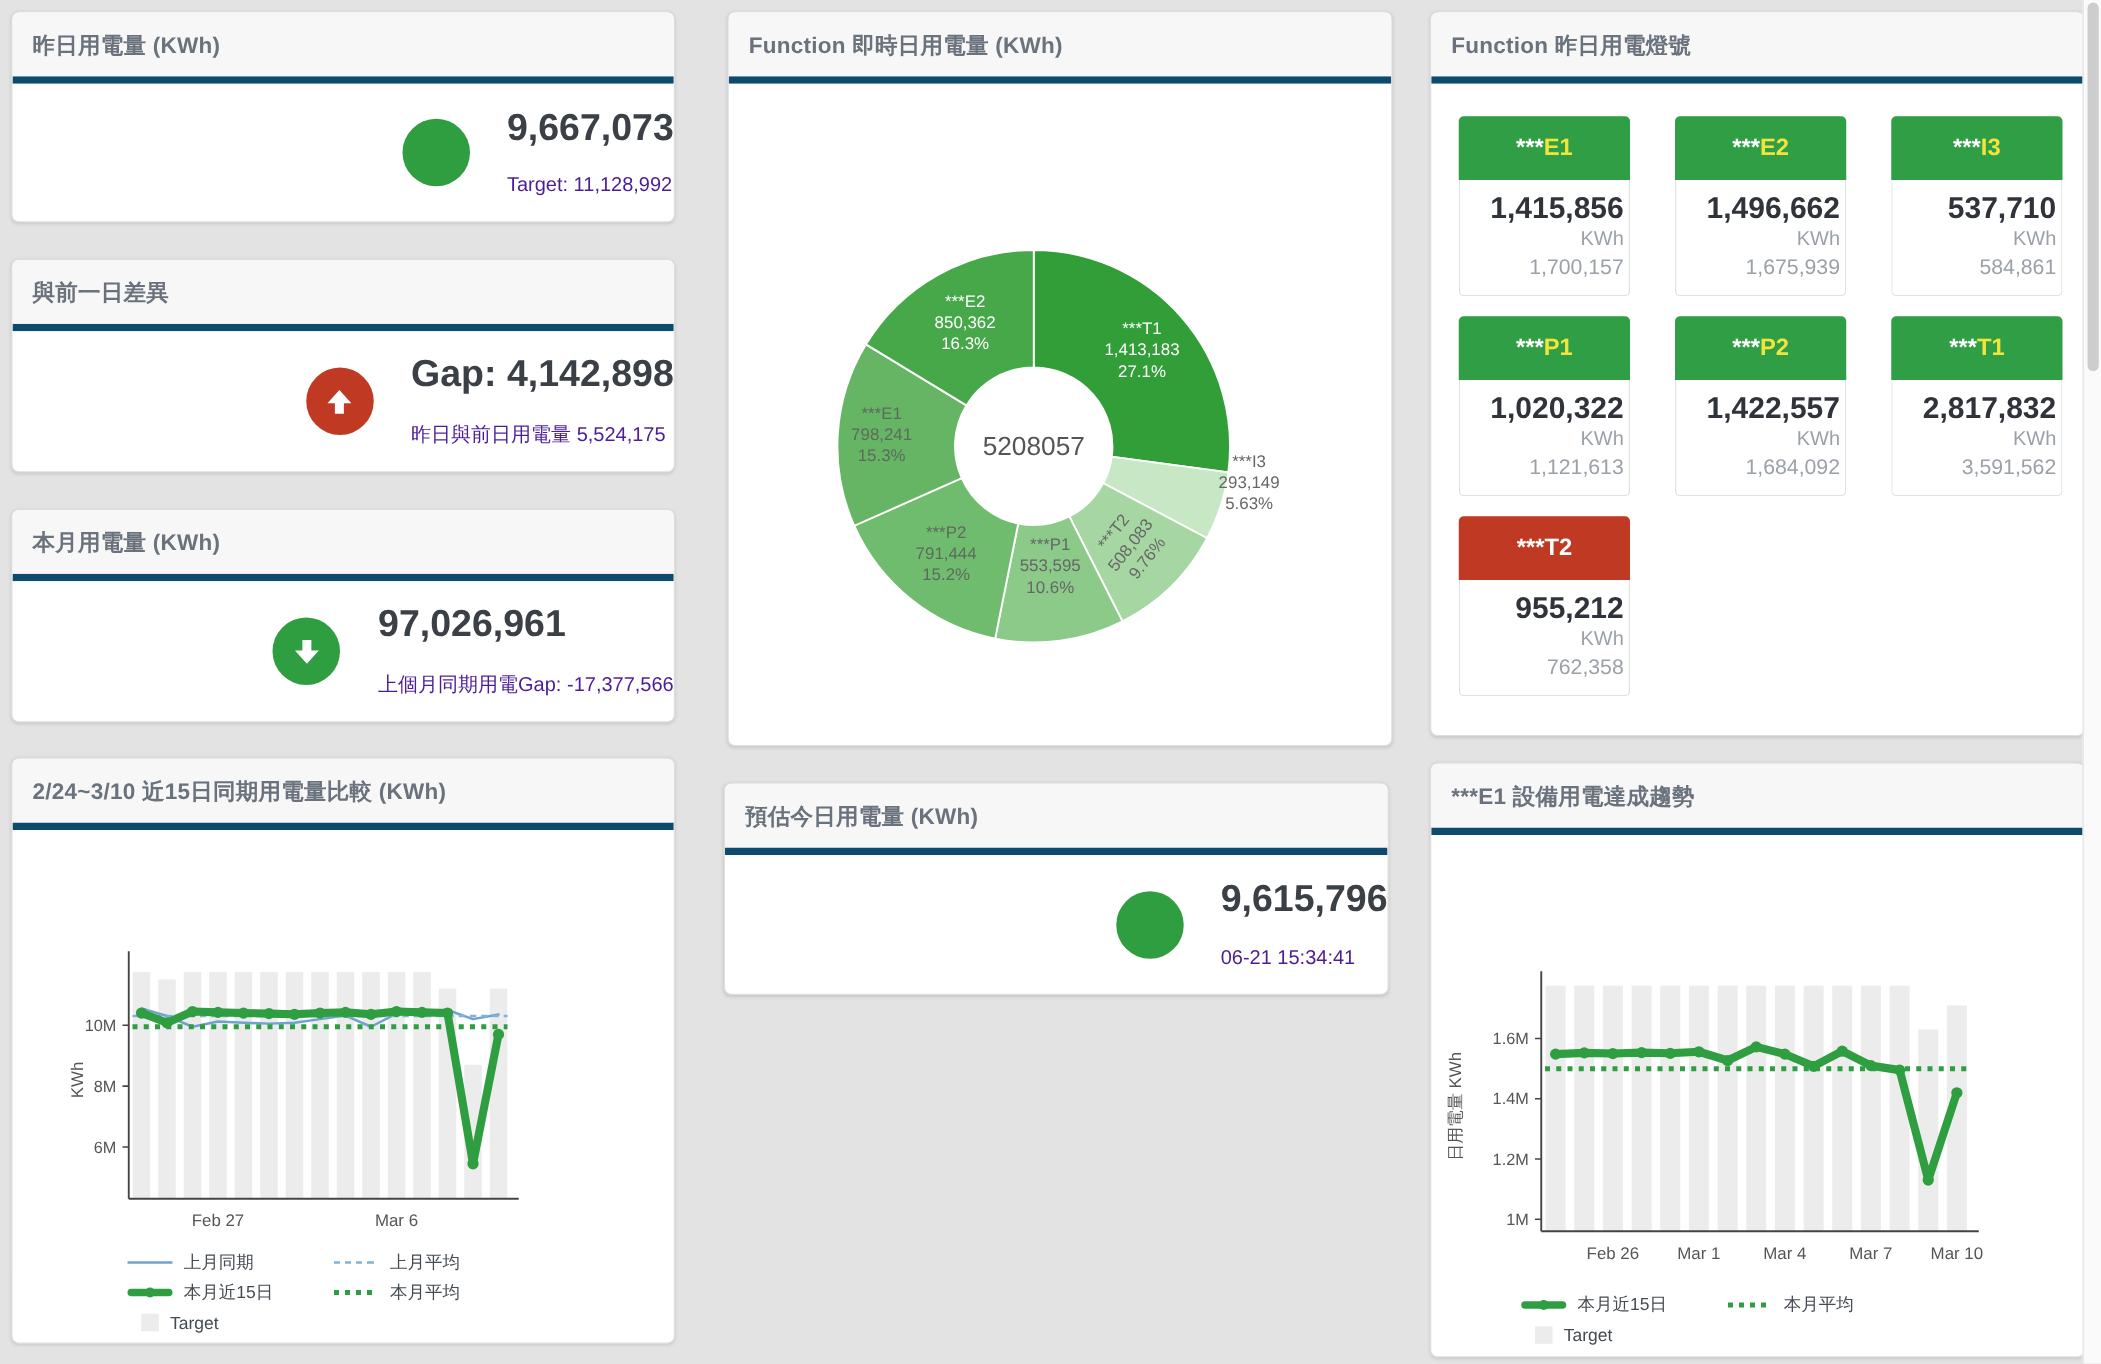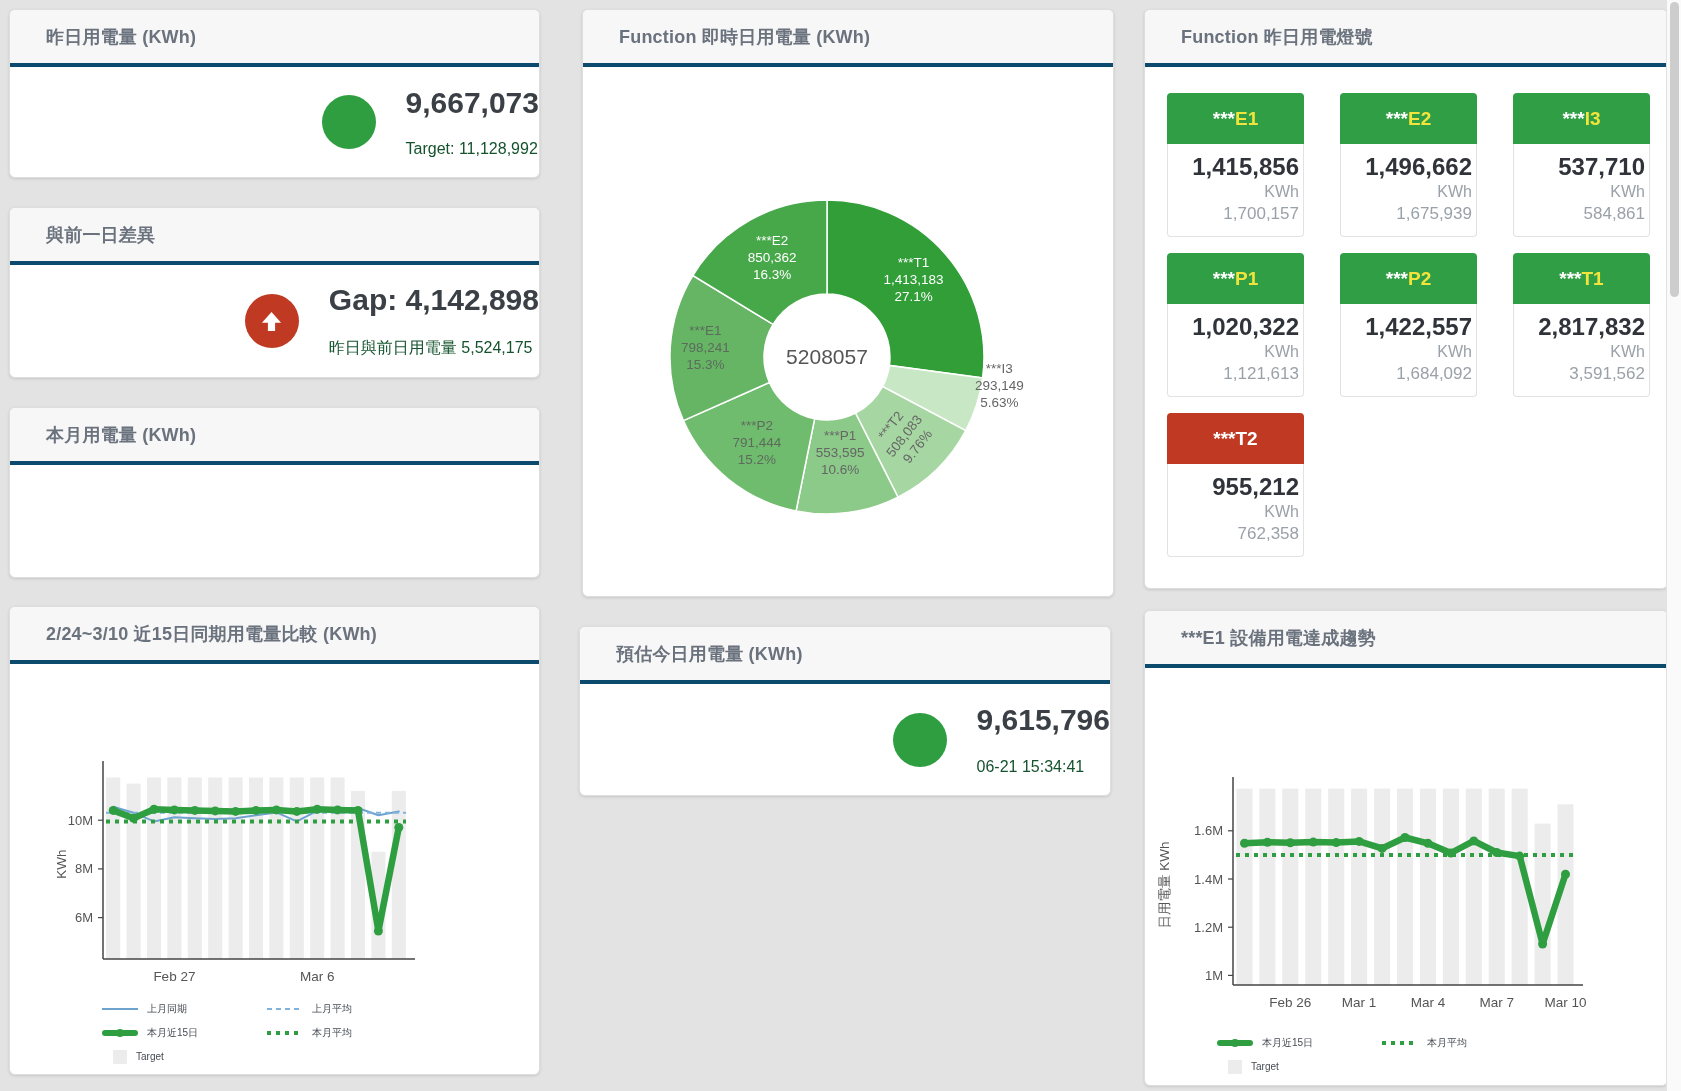--- a/index.html
+++ b/index.html
@@ -1,58 +1,58 @@
 <!DOCTYPE html>
 <html><head>
 <meta charset="utf-8">
 <style>
   html,body{margin:0;padding:0}
   body{width:1681px;height:1091px;background:#e3e3e3;position:relative;overflow:hidden;
        font-family:"Liberation Sans","DejaVu Sans",sans-serif;-webkit-font-smoothing:antialiased}
   svg{font-family:inherit}
   .card{position:absolute;background:#fff;border:1px solid #dedede;border-radius:6px;
         box-shadow:0 1px 3px rgba(0,0,0,.13);box-sizing:border-box}
-  .card-h{height:57px;background:#f7f7f7;border-bottom:4px solid #0c4a6e;border-radius:6px 6px 0 0;
-          display:flex;align-items:center;padding:0 36px;box-sizing:border-box}
+  .card-h{height:57px;background:#f7f7f7;border-bottom:6px solid #0c4a6e;border-radius:6px 6px 0 0;
+          display:flex;align-items:center;padding:0 16px;box-sizing:border-box}
   .card-title{font-size:18px;font-weight:700;color:#6a727d;letter-spacing:.2px;white-space:nowrap}
 
   #c-yesterday{left:9px;top:9px;width:531px;height:169px}
   #c-gap{left:9px;top:207px;width:531px;height:171px}
   #c-month{left:9px;top:407px;width:531px;height:171px}
   #c-compare{left:9px;top:606px;width:531px;height:469px}
   #c-realtime{left:582px;top:9px;width:532px;height:588px}
   #c-today{left:579px;top:626px;width:532px;height:170px}
   #c-lights{left:1144px;top:9px;width:524px;height:580px}
   #c-trend{left:1144px;top:610px;width:524px;height:476px}
 
   .stat-body{height:calc(100% - 57px);display:flex;align-items:center;justify-content:flex-end;gap:30px}
   .stat-icon{width:54px;height:54px;border-radius:50%;display:flex;align-items:center;justify-content:center;flex:none}
   .stat-icon.green{background:#2f9e41}
   .stat-icon.red{background:#c03a23}
   .stat-value{font-size:30px;font-weight:700;color:#3b4046;line-height:1.15;white-space:nowrap}
-  .stat-sub{font-size:16px;color:#14532d;margin-top:20px;white-space:nowrap}
+  .stat-sub{font-size:16px;color:#4c1d95;margin-top:20px;white-space:nowrap}
 
   .tiles{display:grid;grid-template-columns:repeat(3,137px);column-gap:36px;row-gap:16px;padding:26px 0 0 22px}
   .tile-h{height:51px;display:flex;align-items:center;justify-content:center;border-radius:4px 4px 0 0;
           font-size:19px;font-weight:700}
   .tile-h.green{background:#2f9e44}
   .tile-h.red{background:#c03a23}
   .tile-h .stars{color:#ffffff}
   .tile-h .code{color:#f2e43c}
   .tile-h.red .code{color:#ffffff}
   .tile-b{border:1px solid #e2e2e2;border-top:none;border-radius:0 0 4px 4px;background:#fff;
           text-align:right;padding:9px 4px 12px}
   .tile-v{font-size:24px;font-weight:700;color:#30343a;white-space:nowrap}
   .tile-u{font-size:16px;color:#9aa1a9;margin-top:2px}
   .tile-t{font-size:17px;color:#9aa1a9;margin-top:3px;white-space:nowrap}
 
   .legend{display:grid;grid-template-columns:165px 165px;row-gap:3px}
   #c-compare .legend{margin:0 0 0 92px}
   #c-trend .legend{margin:13px 0 0 72px}
-  .li{display:flex;align-items:center;height:21px;font-size:10px;color:#454b52;white-space:nowrap}
+  .li{display:flex;align-items:center;height:21px;font-size:14px;color:#454b52;white-space:nowrap}
   .sw{margin-right:9px;flex:none}
   .sw.solid-blue{width:36px;height:2px;background:#6fa3cf}
   .sw.dashed-blue{width:36px;height:2px;background:repeating-linear-gradient(90deg,#7fb2dd 0 5px,transparent 5px 9px)}
   .sw.thick-green{width:36px;height:6px;background:#2f9e41;border-radius:3px;position:relative}
   .sw.thick-green::after{content:"";position:absolute;left:14px;top:-1px;width:8px;height:8px;border-radius:50%;background:#2f9e41}
   .sw.dotted-green{width:36px;height:4px;background:repeating-linear-gradient(90deg,#2f9e41 0 4px,transparent 4px 9px)}
   .sw.box-gray{width:14px;height:14px;background:#ececec;margin-left:11px}
 
   #vscroll{position:absolute;right:0;top:0;width:15px;height:1091px;background:#fafafa;border-left:1px solid #e2e2e2;box-sizing:border-box}
   #vscroll .thumb{position:absolute;left:3px;top:2px;width:9px;height:295px;border-radius:5px;background:#cdcdcd}
@@ -86,20 +86,31 @@
     <div>
       <div class="stat-value">Gap: 4,142,898</div>
       <div class="stat-sub">昨日與前日用電量 5,524,175</div>
     </div>
   </div>
 </div>
 
 <div class="card" id="c-month">
   <div class="card-h">
     <span class="card-title">本月用電量 (KWh)</span>
+  </div>
+  <div class="stat-body">
+    <div class="stat-icon green">
+      <svg viewBox="0 0 24 24" width="27" height="27">
+        <path d="M12 3.5 L20.5 13 H15.2 V20.5 H8.8 V13 H3.5 Z" fill="#ffffff" transform="rotate(180 12 12)"></path>
+      </svg>
+    </div>
+    <div>
+      <div class="stat-value">97,026,961</div>
+      <div class="stat-sub">上個月同期用電Gap: -17,377,566</div>
+    </div>
   </div>
 </div>
 
 <div class="card" id="c-compare">
   <div class="card-h">
     <span class="card-title">2/24~3/10 近15日同期用電量比較 (KWh)</span>
   </div>
   <svg id="chartA" width="529" height="330">
       <rect x="96.2" y="113.5" width="14" height="181.5" fill="#ececec"></rect>
       <rect x="116.6" y="119.6" width="14" height="175.4" fill="#ececec"></rect>

